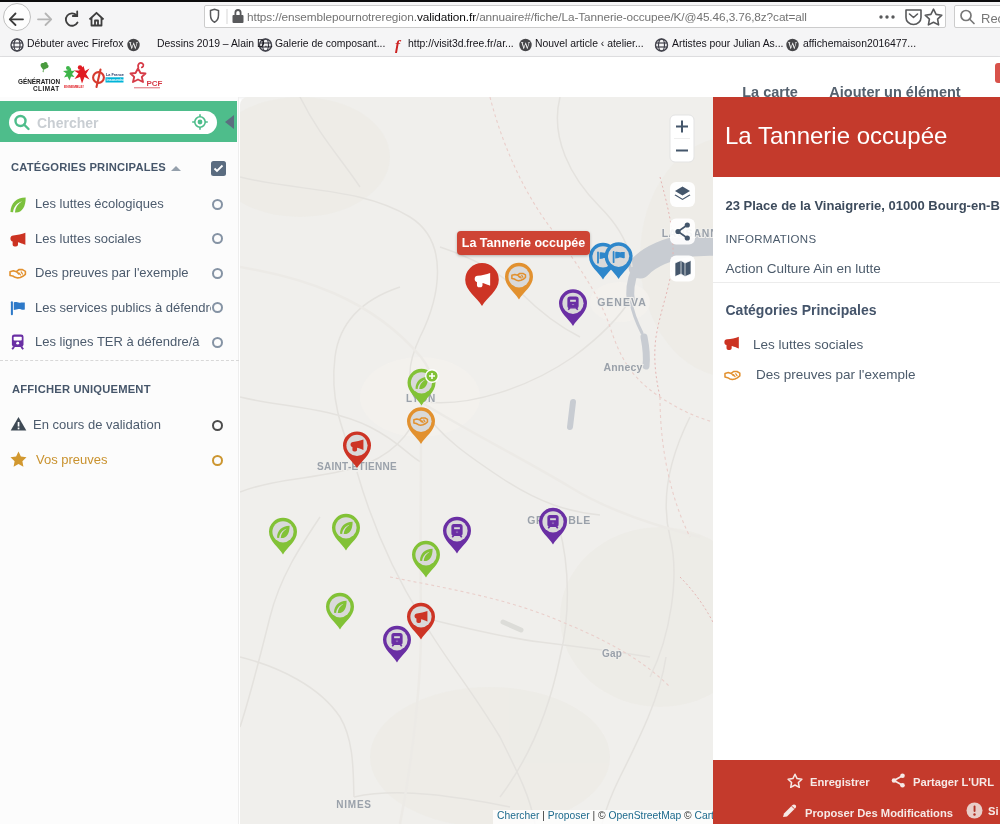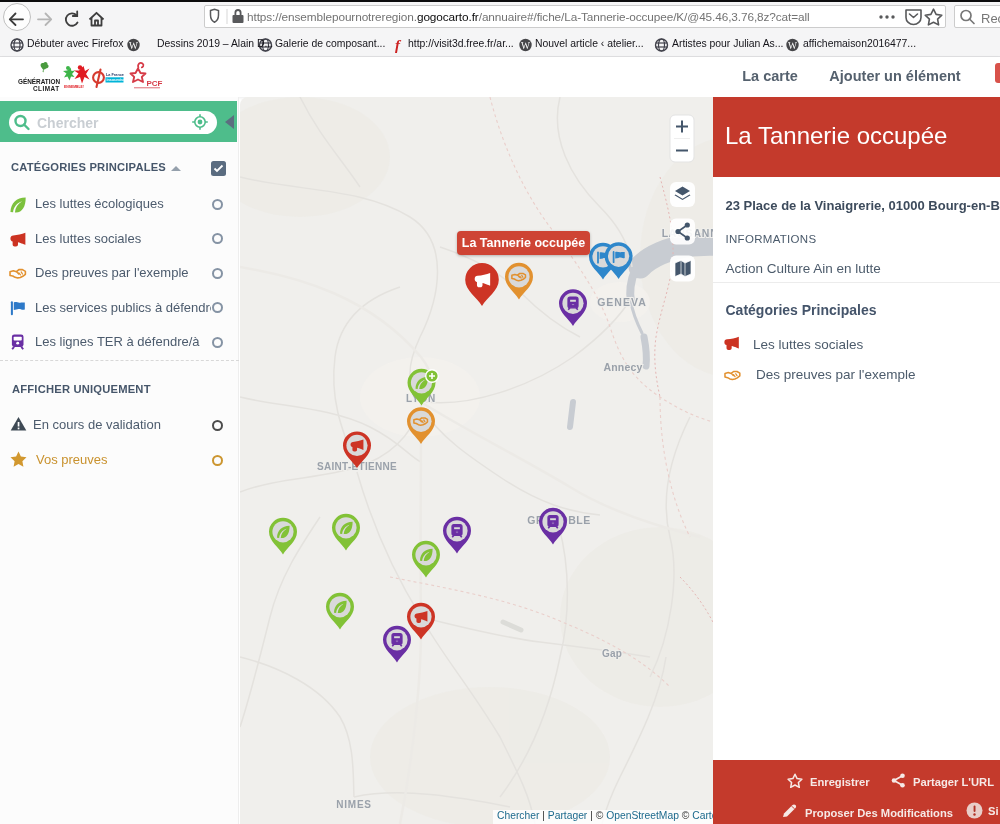--- a/index.html
+++ b/index.html
@@ -8,21 +8,21 @@
   #topstrip { left:0; top:0; width:1000px; height:2px; background:#0c0c0d; }
   #toolbar { left:0; top:2px; width:1000px; height:31px; background:#f5f5f6; }
   #bookbar { left:0; top:33px; width:1000px; height:24px; background:#f5f5f6; border-bottom:1px solid #e0e0e2; }
   #backbtn { left:3px; top:3px; width:28px; height:28px; border-radius:50%; background:#fdfdfd; border:1px solid #bfbfbf; }
   #urlbar { left:204px; top:5px; width:742px; height:23px; background:#fff; border:1px solid #ccc; border-radius:2px; }
   #searchbox { left:954px; top:5px; width:60px; height:23px; background:#fff; border:1px solid #ccc; border-radius:2px; }
   .urltext { font-size:11.8px; color:#737373; top:10px; left:247px; white-space:nowrap; letter-spacing:-.1px }
   .urltext b { color:#0c0c0d; font-weight:normal; }
   .bmitem { top:38px; font-size:10.4px; color:#15141a; white-space:nowrap; }
   #appheader { left:0; top:57px; width:1000px; height:40px; background:#fff; box-shadow:0 1px 3px rgba(0,0,0,.08); }
-  .navlink { top:68px; font-size:14.5px; color:#55616e; font-weight:bold; transform:translateX(-50%); white-space:nowrap }
+  .navlink { top:84px; font-size:14.5px; color:#55616e; font-weight:bold; transform:translateX(-50%); white-space:nowrap }
   
   #sidebar { left:0; top:97px; width:239px; height:727px; background:#fcfcfc; border-right:1px solid #eee; }
   #greenband { left:0; top:101px; width:237px; height:41px; background:#4ebd8b; }
   #searchpill { left:9px; top:111px; width:208px; height:23px; background:#fff; border-radius:12px; }
   .cattitle { font-size:11.2px; font-weight:bold; color:#46566a; letter-spacing:.2px; white-space:nowrap }
   .catrow { font-size:13px; color:#4c5b6d; white-space:nowrap; }
   .ring { position:absolute; width:11px; height:11px; border-radius:50%; border:2px solid #8593a4; }
   
   #map { left:240px; top:97px; width:760px; height:727px; background:#f0efec; border-top-left-radius:8px; overflow:hidden; }
   #popup { position:absolute; left:217px; top:134px; width:133px; height:24px; background:#ce4434; border-radius:4px; box-shadow:0 1px 3px rgba(0,0,0,.25); color:#fff; font-size:12.5px; font-weight:bold; text-align:center; line-height:24px; white-space:nowrap; }
@@ -60,21 +60,21 @@
 </svg>
 <div class="abs" id="urlbar"></div>
 <svg class="abs" style="left:204px;top:5px" width="60" height="23" viewBox="0 0 60 23">
   <path d="M6.5 5.5 L10.5 4.2 L14.5 5.5 L14.5 10 C14.5 14 12 16.5 10.5 17.2 C9 16.5 6.5 14 6.5 10 Z" fill="none" stroke="#58595b" stroke-width="1.5"></path>
   <line x1="23" y1="4" x2="23" y2="19" stroke="#d7d7d7" stroke-width="1"></line>
   <g fill="#58595b">
       <rect x="28.5" y="10" width="11" height="8" rx="1"></rect>
       <path d="M30.5 10 V7.5 A3.3 3.3 0 0 1 37.5 7.5 V10 H35.7 V7.7 A1.7 1.7 0 0 0 32.3 7.7 V10 Z"></path>
     </g>
 </svg>
-<div class="abs urltext">https://ensemblepournotreregion.<b>gogocarto.fr</b>/annuaire#/fiche/La-Tannerie-occupee/K/@45.46,3.76,8z?cat=all</div>
+<div class="abs urltext">https://ensemblepournotreregion.<b>validation.fr</b>/annuaire#/fiche/La-Tannerie-occupee/K/@45.46,3.76,8z?cat=all</div>
 <svg class="abs" style="left:870px;top:5px" width="76" height="23" viewBox="0 0 76 23">
   <g fill="#58595b">
       <circle cx="11" cy="12" r="1.7"></circle>
       <circle cx="17" cy="12" r="1.7"></circle>
       <circle cx="23" cy="12" r="1.7"></circle>
     </g>
   <path d="M36 5 h15 v7.5 a7.5 7 0 0 1 -15 0 Z M39.5 9 l4 3.5 4 -3.5" fill="none" stroke="#58595b" stroke-width="1.6" stroke-linejoin="round" stroke-linecap="round"></path>
   <path d="M63.5 4.2 L66.1 9.4 L71.8 10.2 L67.6 14.2 L68.6 19.9 L63.5 17.2 L58.4 19.9 L59.4 14.2 L55.2 10.2 L60.9 9.4 Z" fill="none" stroke="#58595b" stroke-width="1.6" stroke-linejoin="round"></path>
 </svg>
 <div class="abs" id="searchbox"></div>
@@ -338,21 +338,21 @@
           <circle cx="447.3" cy="128" r="2.6"></circle>
           <circle cx="438" cy="134.5" r="2.6"></circle>
           <circle cx="447.3" cy="141" r="2.6"></circle>
           <path d="M438 134.5 L447.3 128 M438 134.5 L447.3 141" stroke="#44566b" stroke-width="1.6"></path>
         </g>
       <rect x="430" y="158.5" width="25" height="26" rx="6" fill="rgba(255,255,255,.93)"></rect>
       <path d="M435 166 L441 163.4 L445 166 L451 163.4 L451 177 L445 179.6 L441 177 L435 179.6 Z M441 163.4 L441 177 M445 166 L445 179.6" fill="#44566b" stroke="#fff" stroke-width=".7"></path>
     </g>
   </svg>
   <div id="popup">La Tannerie occupée</div>
-  <div id="attrib"><span style="color:#1d6a8d">Chercher</span> <s>|</s> <span style="color:#1d6a8d">Partager</span> <s>|</s> <s>©</s> <span style="color:#1d6a8d">OpenStreetMap</span> <s>©</s> <span style="color:#1d6a8d">CartoDB</span></div>
+  <div id="attrib"><span style="color:#1d6a8d">Chercher</span> <s>|</s> <span style="color:#1d6a8d">Proposer</span> <s>|</s> <s>©</s> <span style="color:#1d6a8d">OpenStreetMap</span> <s>©</s> <span style="color:#1d6a8d">CartoDB</span></div>
 </div>
 
 <div class="abs" id="sidebar"></div>
 <div class="abs" id="greenband"></div>
 <div class="abs" id="searchpill"></div>
 <svg class="abs" style="left:13px;top:113px" width="200" height="19" viewBox="0 0 200 19">
   <circle cx="7.5" cy="8" r="5" fill="none" stroke="#4ebd8b" stroke-width="2.4"></circle>
     <line x1="11" y1="11.5" x2="15.5" y2="16" stroke="#4ebd8b" stroke-width="2.4" stroke-linecap="round"></line>
   <g stroke="#4ebd8b" fill="none" stroke-width="1.6">
       <circle cx="187" cy="9" r="5.2"></circle>

